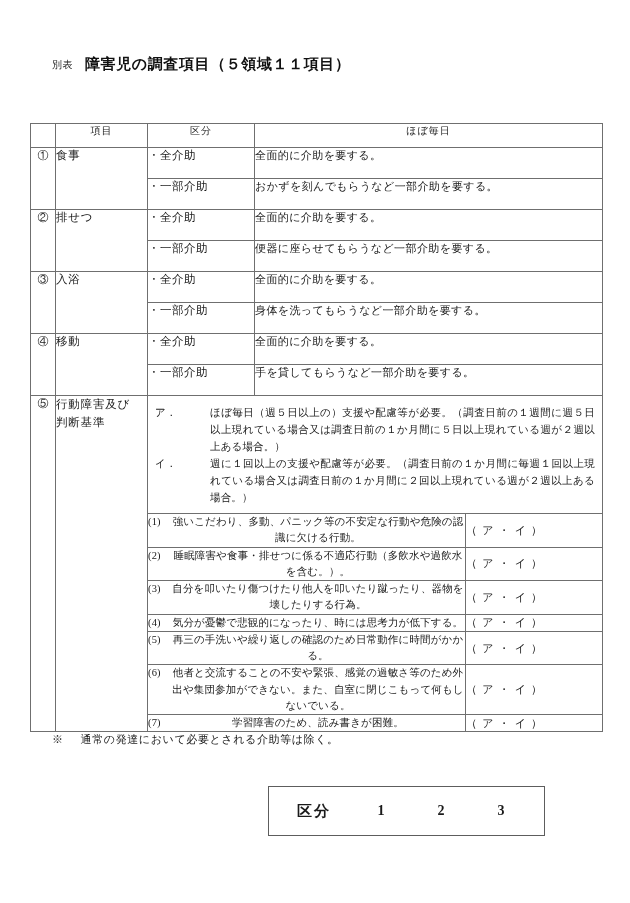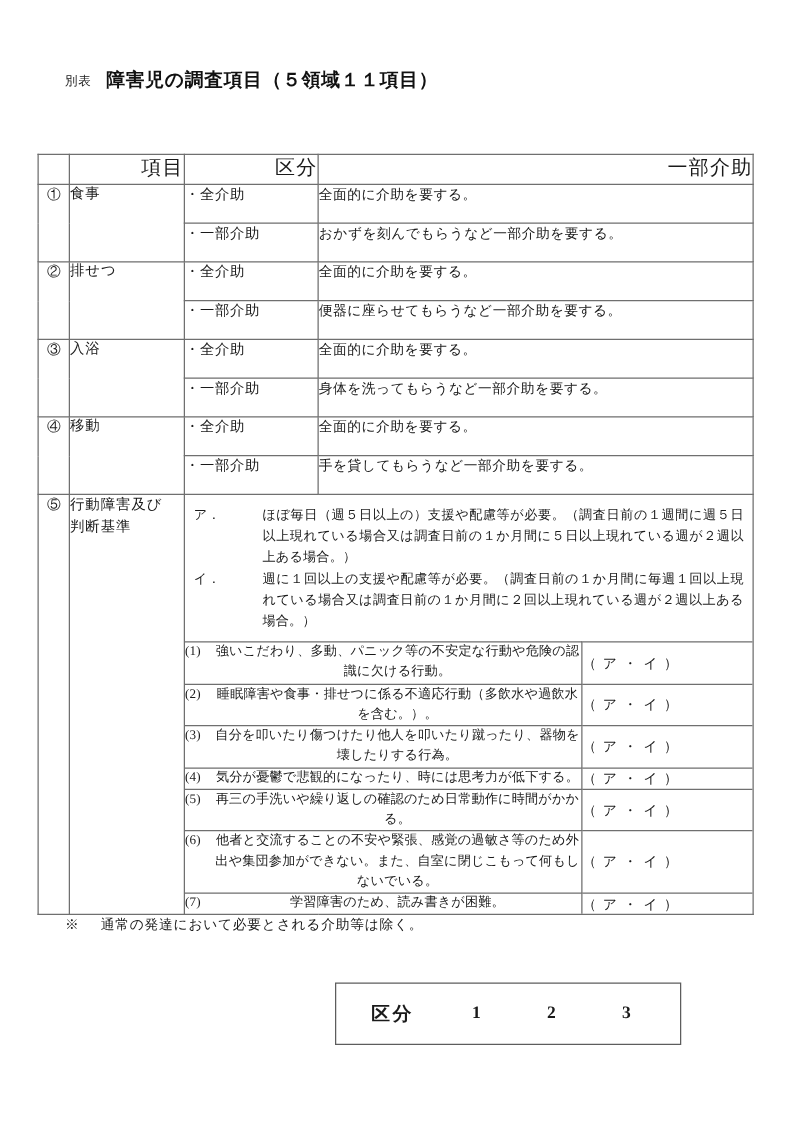--- a/index.html
+++ b/index.html
@@ -62,23 +62,23 @@
     font-weight: 400;
   }
 
   .col-num    { width: 25px; }
   .col-item   { width: 92px; }
   .col-kubun  { width: 107px; }
   .col-kijun  { width: 348px; }
 
   .hdr {
     height: 23px;
-    text-align: right;
+    text-align: center;
     vertical-align: middle;
-    font-size: 16px;
+    font-size: 10px;
     letter-spacing: 1px;
   }
 
   .cell-num {
     text-align: center;
     font-size: 11px;
     padding-top: 7px;
     letter-spacing: 0;
   }
   .cell-item {
@@ -231,21 +231,21 @@
       <col class="col-item">
       <col class="col-kubun">
       <col class="col-kijun">
     </colgroup>
     <tbody>
 
       <tr>
         <td class="hdr"></td>
         <td class="hdr">項目</td>
         <td class="hdr">区分</td>
-        <td class="hdr">一部介助</td>
+        <td class="hdr">ほぼ毎日</td>
       </tr>
 
       <tr>
         <td class="cell-num" rowspan="2">①</td>
         <td class="cell-item" rowspan="2">食事</td>
         <td class="cell-kubun">・全介助</td>
         <td class="cell-kijun">全面的に介助を要する。</td>
       </tr>
       <tr>
         <td class="cell-kubun">・一部介助</td>

